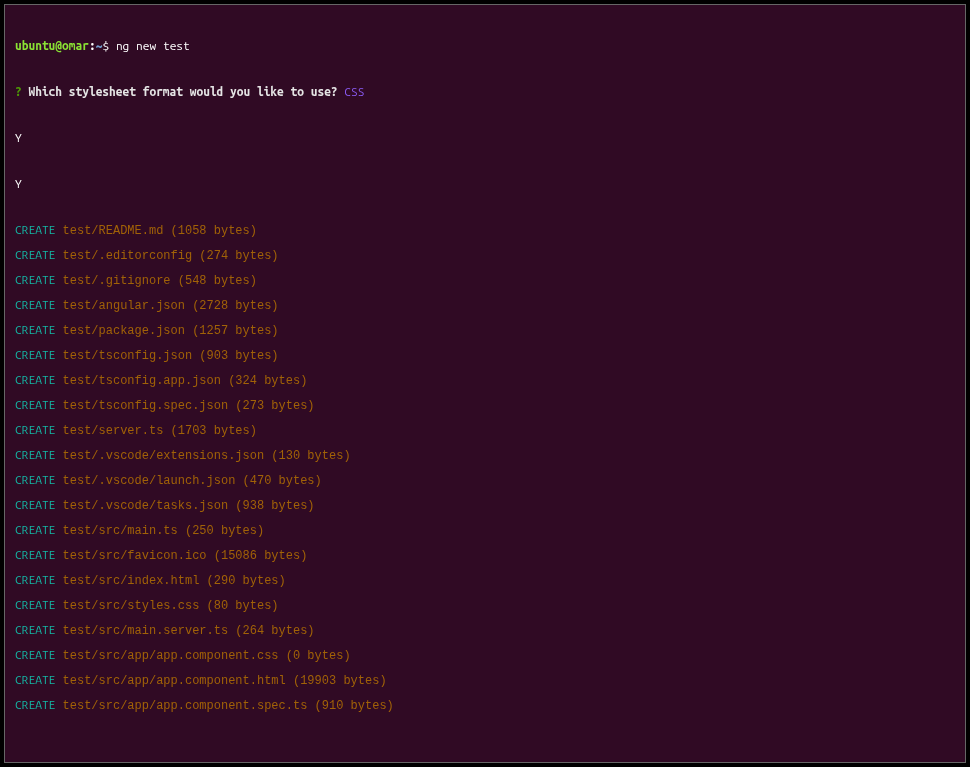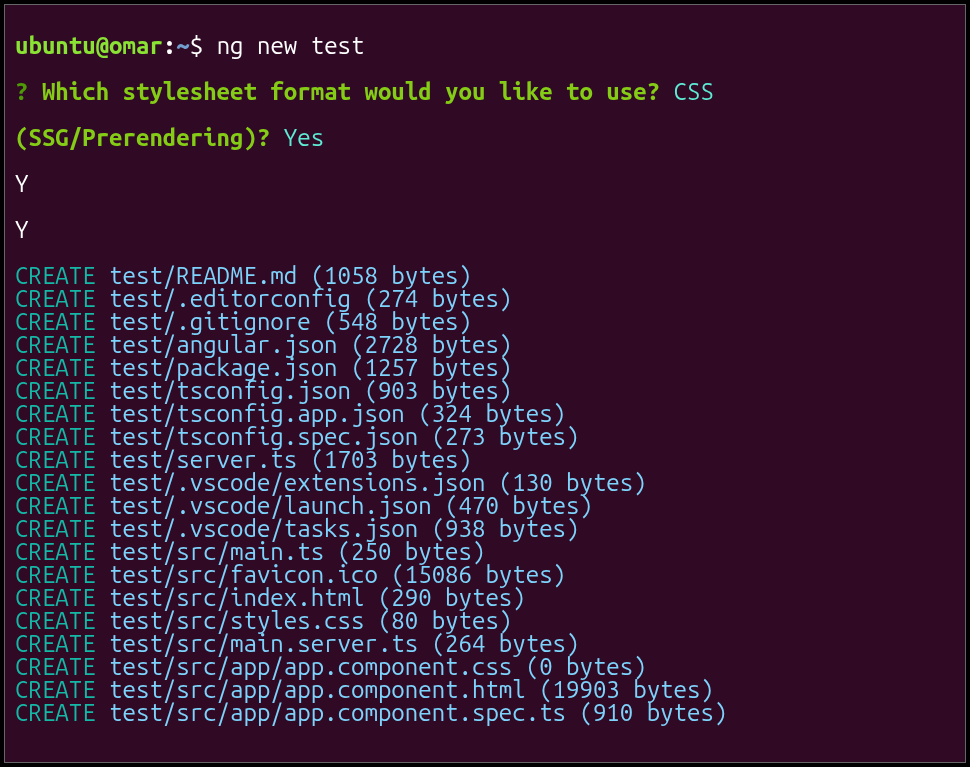--- a/index.html
+++ b/index.html
@@ -13,44 +13,43 @@
       height: 767px;
       padding: 4px;
     }
     .terminal {
       background: #300a24;
       width: 100%;
       height: 100%;
       border: 1px solid #666;
       padding: 6px 10px;
       font-family: "Ubuntu Mono", "DejaVu Sans Mono", "Consolas", monospace;
-      font-size: 24px;
+      font-size: 12px;
       line-height: 23px;
       color: #ffffff;
       overflow: hidden;
       white-space: pre;
     }
     .user { color: #8ae234; font-weight: bold; }
     .host { color: #8ae234; font-weight: bold; }
     .at { color: #8ae234; font-weight: bold; }
     .colon { color: #ffffff; font-weight: bold; }
     .path { color: #729fcf; font-weight: bold; }
     .dollar { color: #ffffff; }
     .cmd { color: #ffffff; }
     .qmark { color: #4e9a06; font-weight: bold; }
-    .question { color: #84cc16; font-weight: bold; }
-    .answer { color: #5eead4; }
+    .question { color: #e5e5e5; font-weight: bold; }
+    .answer { color: #8b5cf6; }
     .create { color: #14b8a6; }
-    .filetext { color: #7dd3fc; }
+    .filetext { color: #a16207; font-family: Liberation Mono, monospace; }
     .line { display: block; }
   </style>
 </head>
 <body>
 
 <div class="terminal">
 <span class="line"><span class="user">ubuntu</span><span class="at">@</span><span class="host">omar</span><span class="colon">:</span><span class="path">~</span><span class="dollar">$ </span><span class="cmd">ng new test</span></span>
 <span class="line"><span class="qmark">? </span><span class="question">Which stylesheet format would you like to use? </span><span class="answer">CSS</span></span>
-<span class="line"><span class="question">(SSG/Prerendering)? </span><span class="answer">Yes</span></span>
 <span class="line">Y</span>
 <span class="line">Y</span>
 <div id="files-container"><span class="line"><span class="create">CREATE</span><span class="filetext"> test/README.md (1058 bytes)</span></span><span class="line"><span class="create">CREATE</span><span class="filetext"> test/.editorconfig (274 bytes)</span></span><span class="line"><span class="create">CREATE</span><span class="filetext"> test/.gitignore (548 bytes)</span></span><span class="line"><span class="create">CREATE</span><span class="filetext"> test/angular.json (2728 bytes)</span></span><span class="line"><span class="create">CREATE</span><span class="filetext"> test/package.json (1257 bytes)</span></span><span class="line"><span class="create">CREATE</span><span class="filetext"> test/tsconfig.json (903 bytes)</span></span><span class="line"><span class="create">CREATE</span><span class="filetext"> test/tsconfig.app.json (324 bytes)</span></span><span class="line"><span class="create">CREATE</span><span class="filetext"> test/tsconfig.spec.json (273 bytes)</span></span><span class="line"><span class="create">CREATE</span><span class="filetext"> test/server.ts (1703 bytes)</span></span><span class="line"><span class="create">CREATE</span><span class="filetext"> test/.vscode/extensions.json (130 bytes)</span></span><span class="line"><span class="create">CREATE</span><span class="filetext"> test/.vscode/launch.json (470 bytes)</span></span><span class="line"><span class="create">CREATE</span><span class="filetext"> test/.vscode/tasks.json (938 bytes)</span></span><span class="line"><span class="create">CREATE</span><span class="filetext"> test/src/main.ts (250 bytes)</span></span><span class="line"><span class="create">CREATE</span><span class="filetext"> test/src/favicon.ico (15086 bytes)</span></span><span class="line"><span class="create">CREATE</span><span class="filetext"> test/src/index.html (290 bytes)</span></span><span class="line"><span class="create">CREATE</span><span class="filetext"> test/src/styles.css (80 bytes)</span></span><span class="line"><span class="create">CREATE</span><span class="filetext"> test/src/main.server.ts (264 bytes)</span></span><span class="line"><span class="create">CREATE</span><span class="filetext"> test/src/app/app.component.css (0 bytes)</span></span><span class="line"><span class="create">CREATE</span><span class="filetext"> test/src/app/app.component.html (19903 bytes)</span></span><span class="line"><span class="create">CREATE</span><span class="filetext"> test/src/app/app.component.spec.ts (910 bytes)</span></span></div>
 
 </div>
 
 </body></html>

